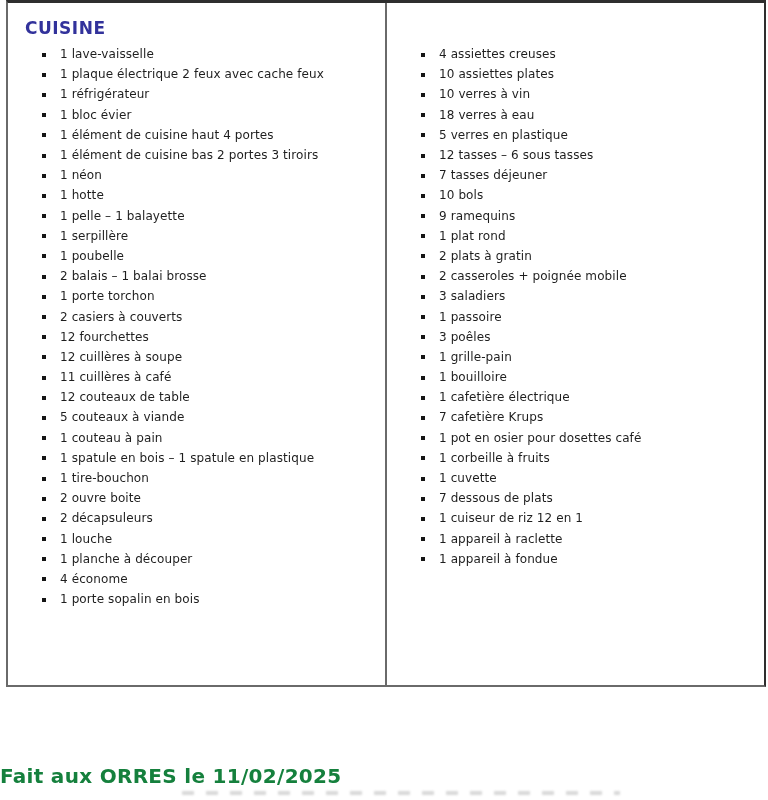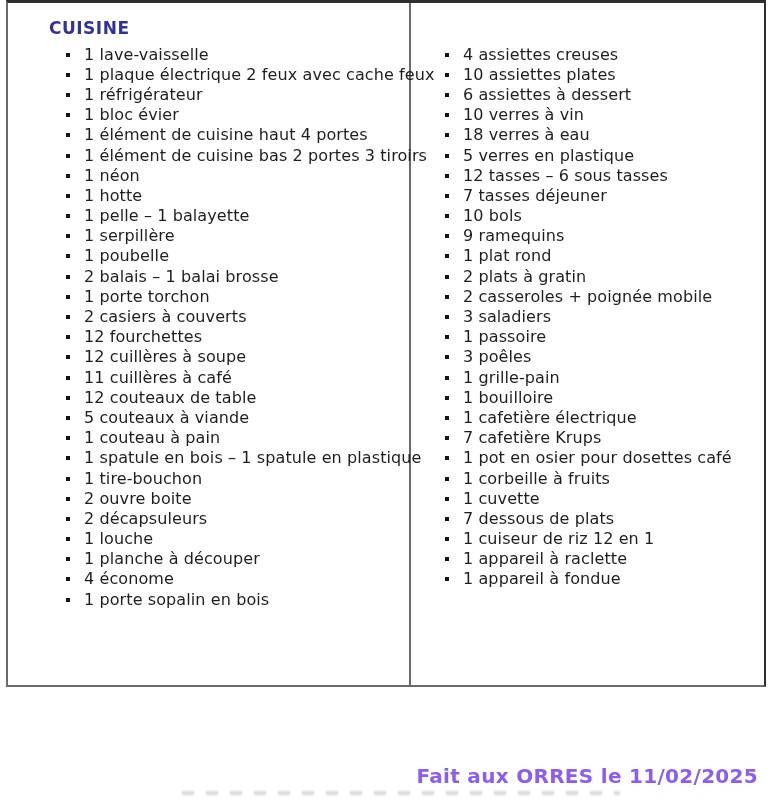--- a/index.html
+++ b/index.html
@@ -19,21 +19,21 @@
     height: 687px;
     box-sizing: border-box;
     border-top: 3px solid var(--border-dark, #2e2e2e);
     border-left: 2px solid var(--border-color, #6a6a6a);
     border-right: 2px solid var(--border-dark, #2e2e2e);
     border-bottom: 2px solid var(--border-color, #6a6a6a);
     display: flex;
     background: var(--bg-color, #ffffff);
   }
   .cell { position: relative; box-sizing: border-box; }
-  .cell-left { width: 379px; border-right: 2px solid var(--border-color, #6a6a6a); margin-left: 24px; }
+  .cell-left { width: 379px; border-right: 2px solid var(--border-color, #6a6a6a); }
   .cell-right { flex: 1; text-align: center; }
   .doc-title {
     position: absolute;
     left: 17px;
     top: 15px;
     font-size: 17px;
     font-weight: bold;
     letter-spacing: 0.5px;
     color: var(--title-color, #32329b);
     white-space: nowrap;
@@ -53,34 +53,34 @@
   }
   .bullet {
     width: 4px;
     height: 4px;
     background: #151515;
     flex: none;
     margin-right: 14px;
     margin-top: 1px;
   }
   .item-text {
-    font-size: 16px;
+    font-size: 12px;
     color: var(--text-color, #1e1e1e);
     white-space: nowrap;
     letter-spacing: 0.1px;
   }
   .footer-note {
     position: absolute;
     left: 0;
     right: 10px;
     top: 764px;
-    text-align: right;
+    text-align: left;
     font-size: 20px;
     font-weight: bold;
-    color: #8b5cf6;
+    color: #15803d;
     letter-spacing: 0.3px;
     white-space: nowrap;
   }
   .cutoff-artifact {
     position: absolute;
     left: 182px;
     top: 791px;
     width: 438px;
     height: 4px;
     background: repeating-linear-gradient(
@@ -219,24 +219,20 @@
           <div class="item">
             <span class="bullet"></span>
             <span class="item-text">4 assiettes creuses</span>
           </div>
           <div class="item">
             <span class="bullet"></span>
             <span class="item-text">10 assiettes plates</span>
           </div>
           <div class="item">
             <span class="bullet"></span>
-            <span class="item-text">6 assiettes à dessert</span>
-          </div>
-          <div class="item">
-            <span class="bullet"></span>
             <span class="item-text">10 verres à vin</span>
           </div>
           <div class="item">
             <span class="bullet"></span>
             <span class="item-text">18 verres à eau</span>
           </div>
           <div class="item">
             <span class="bullet"></span>
             <span class="item-text">5 verres en plastique</span>
           </div>

